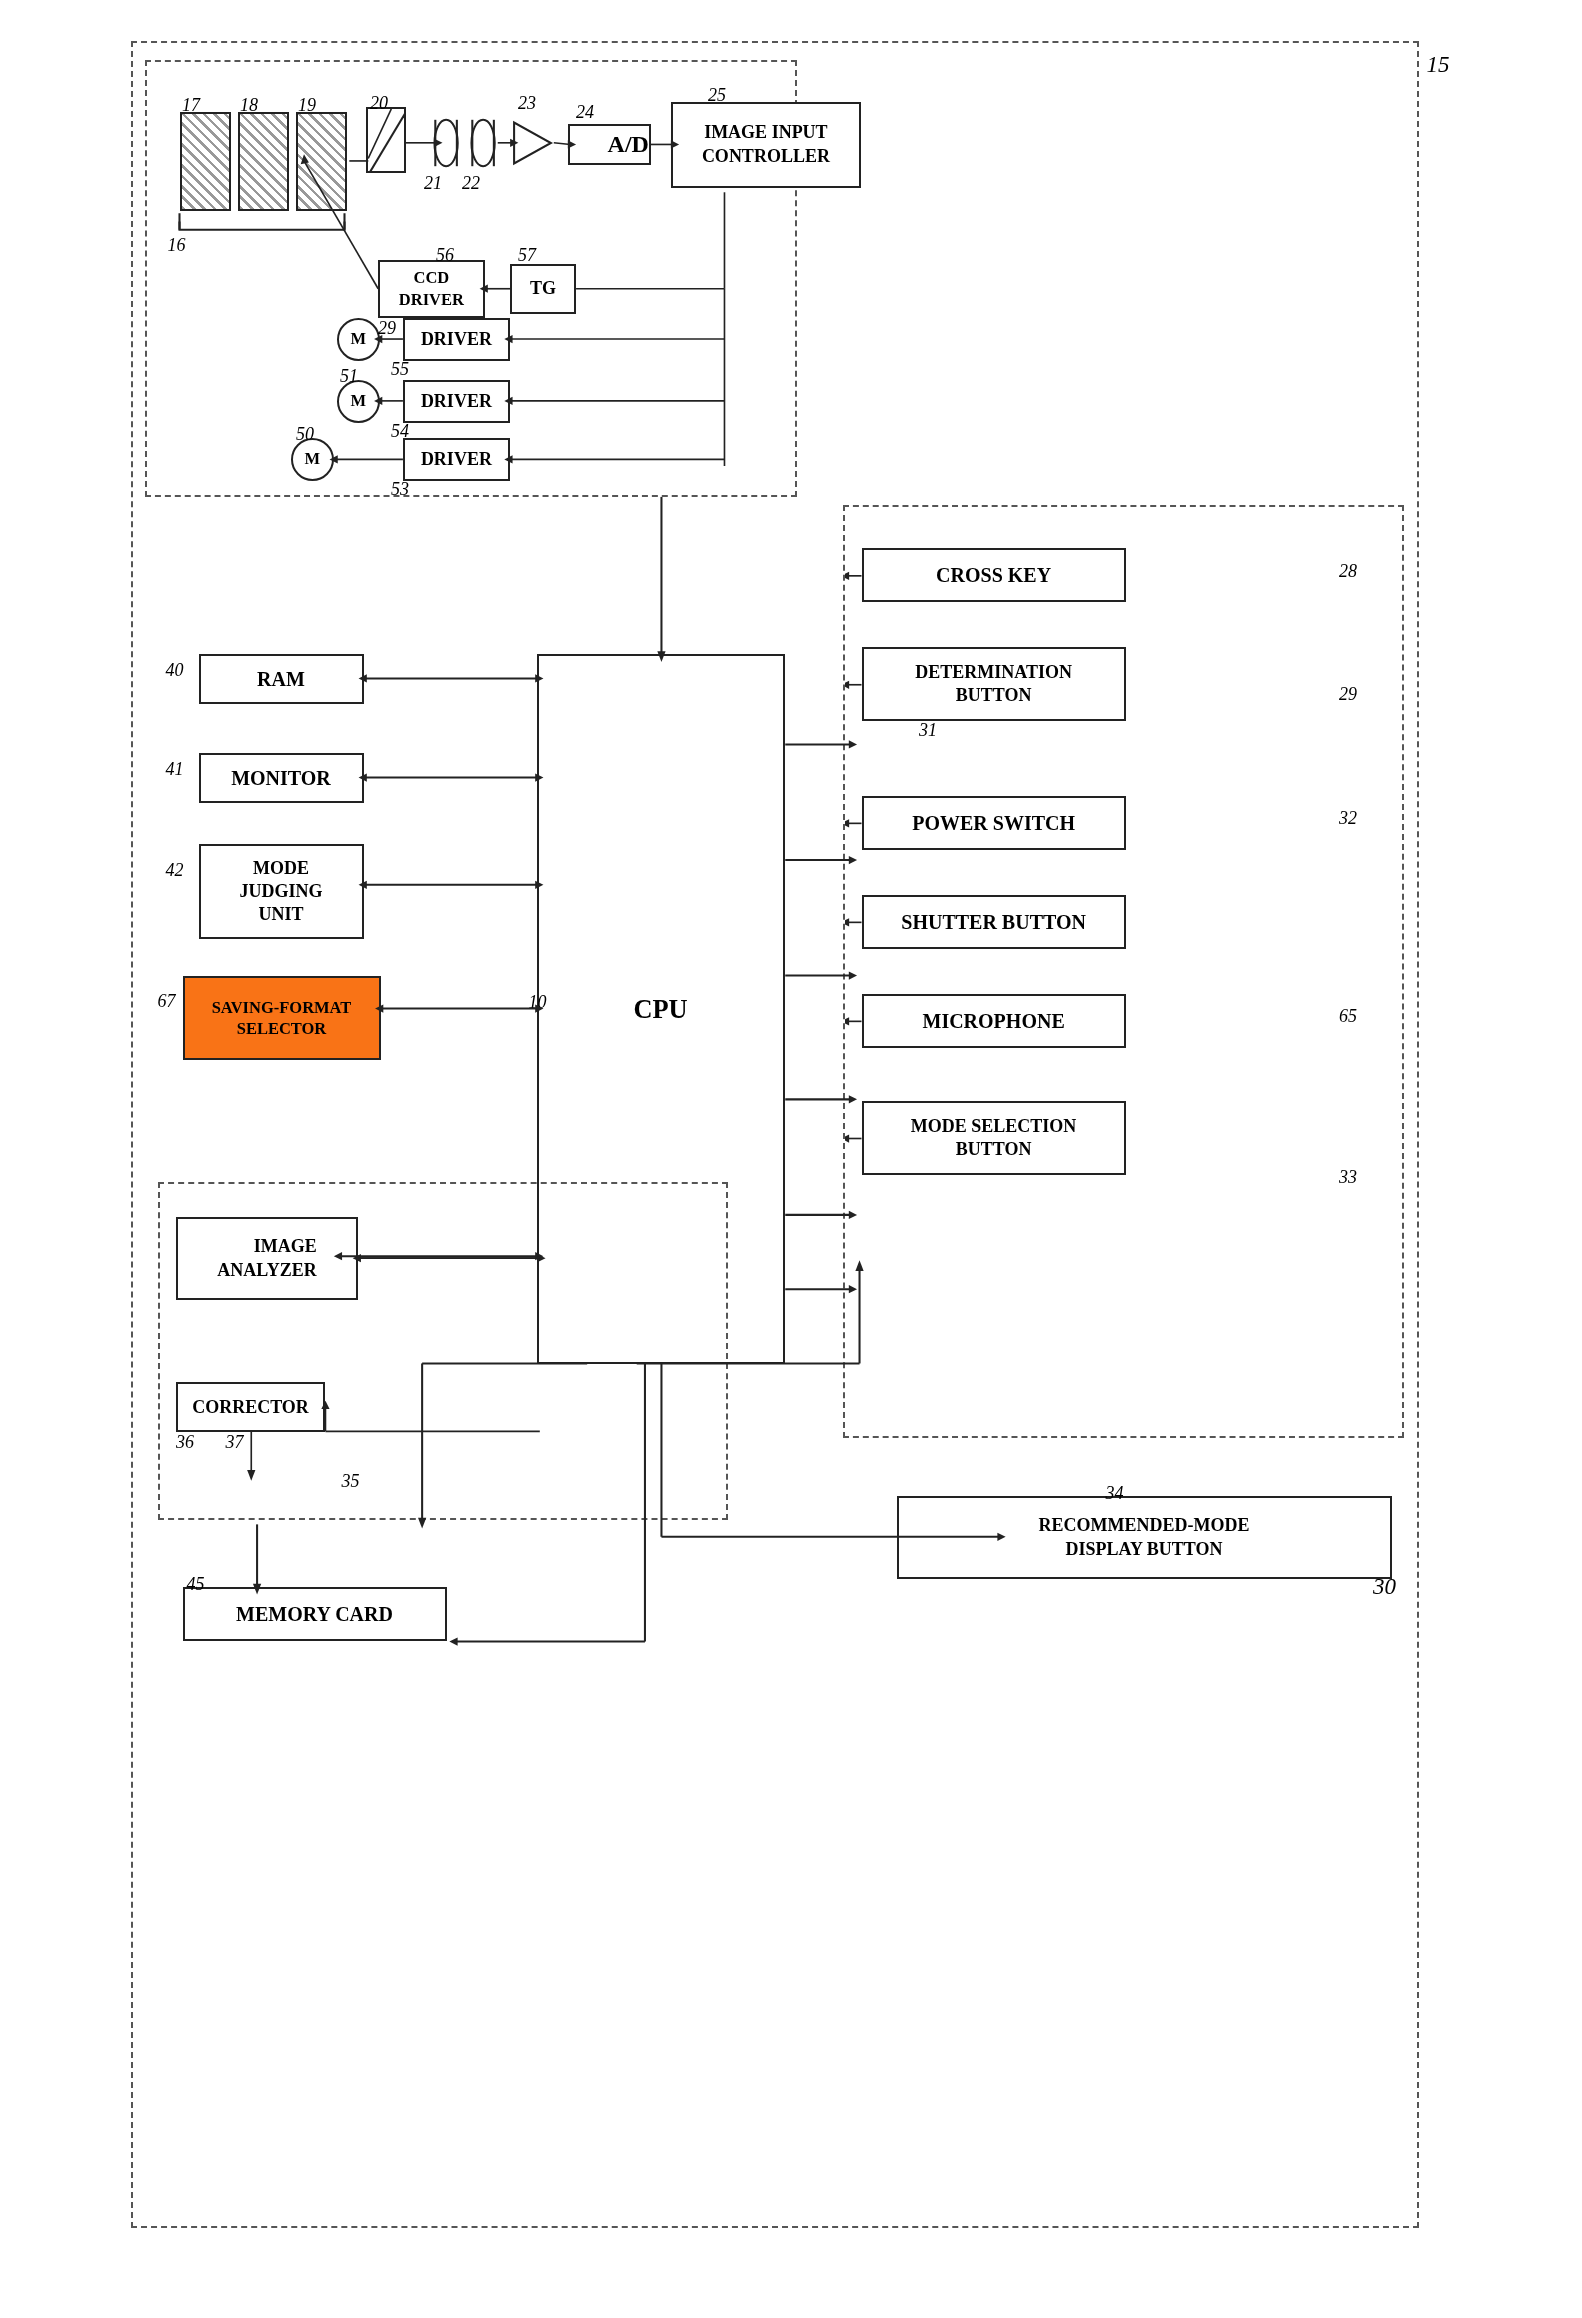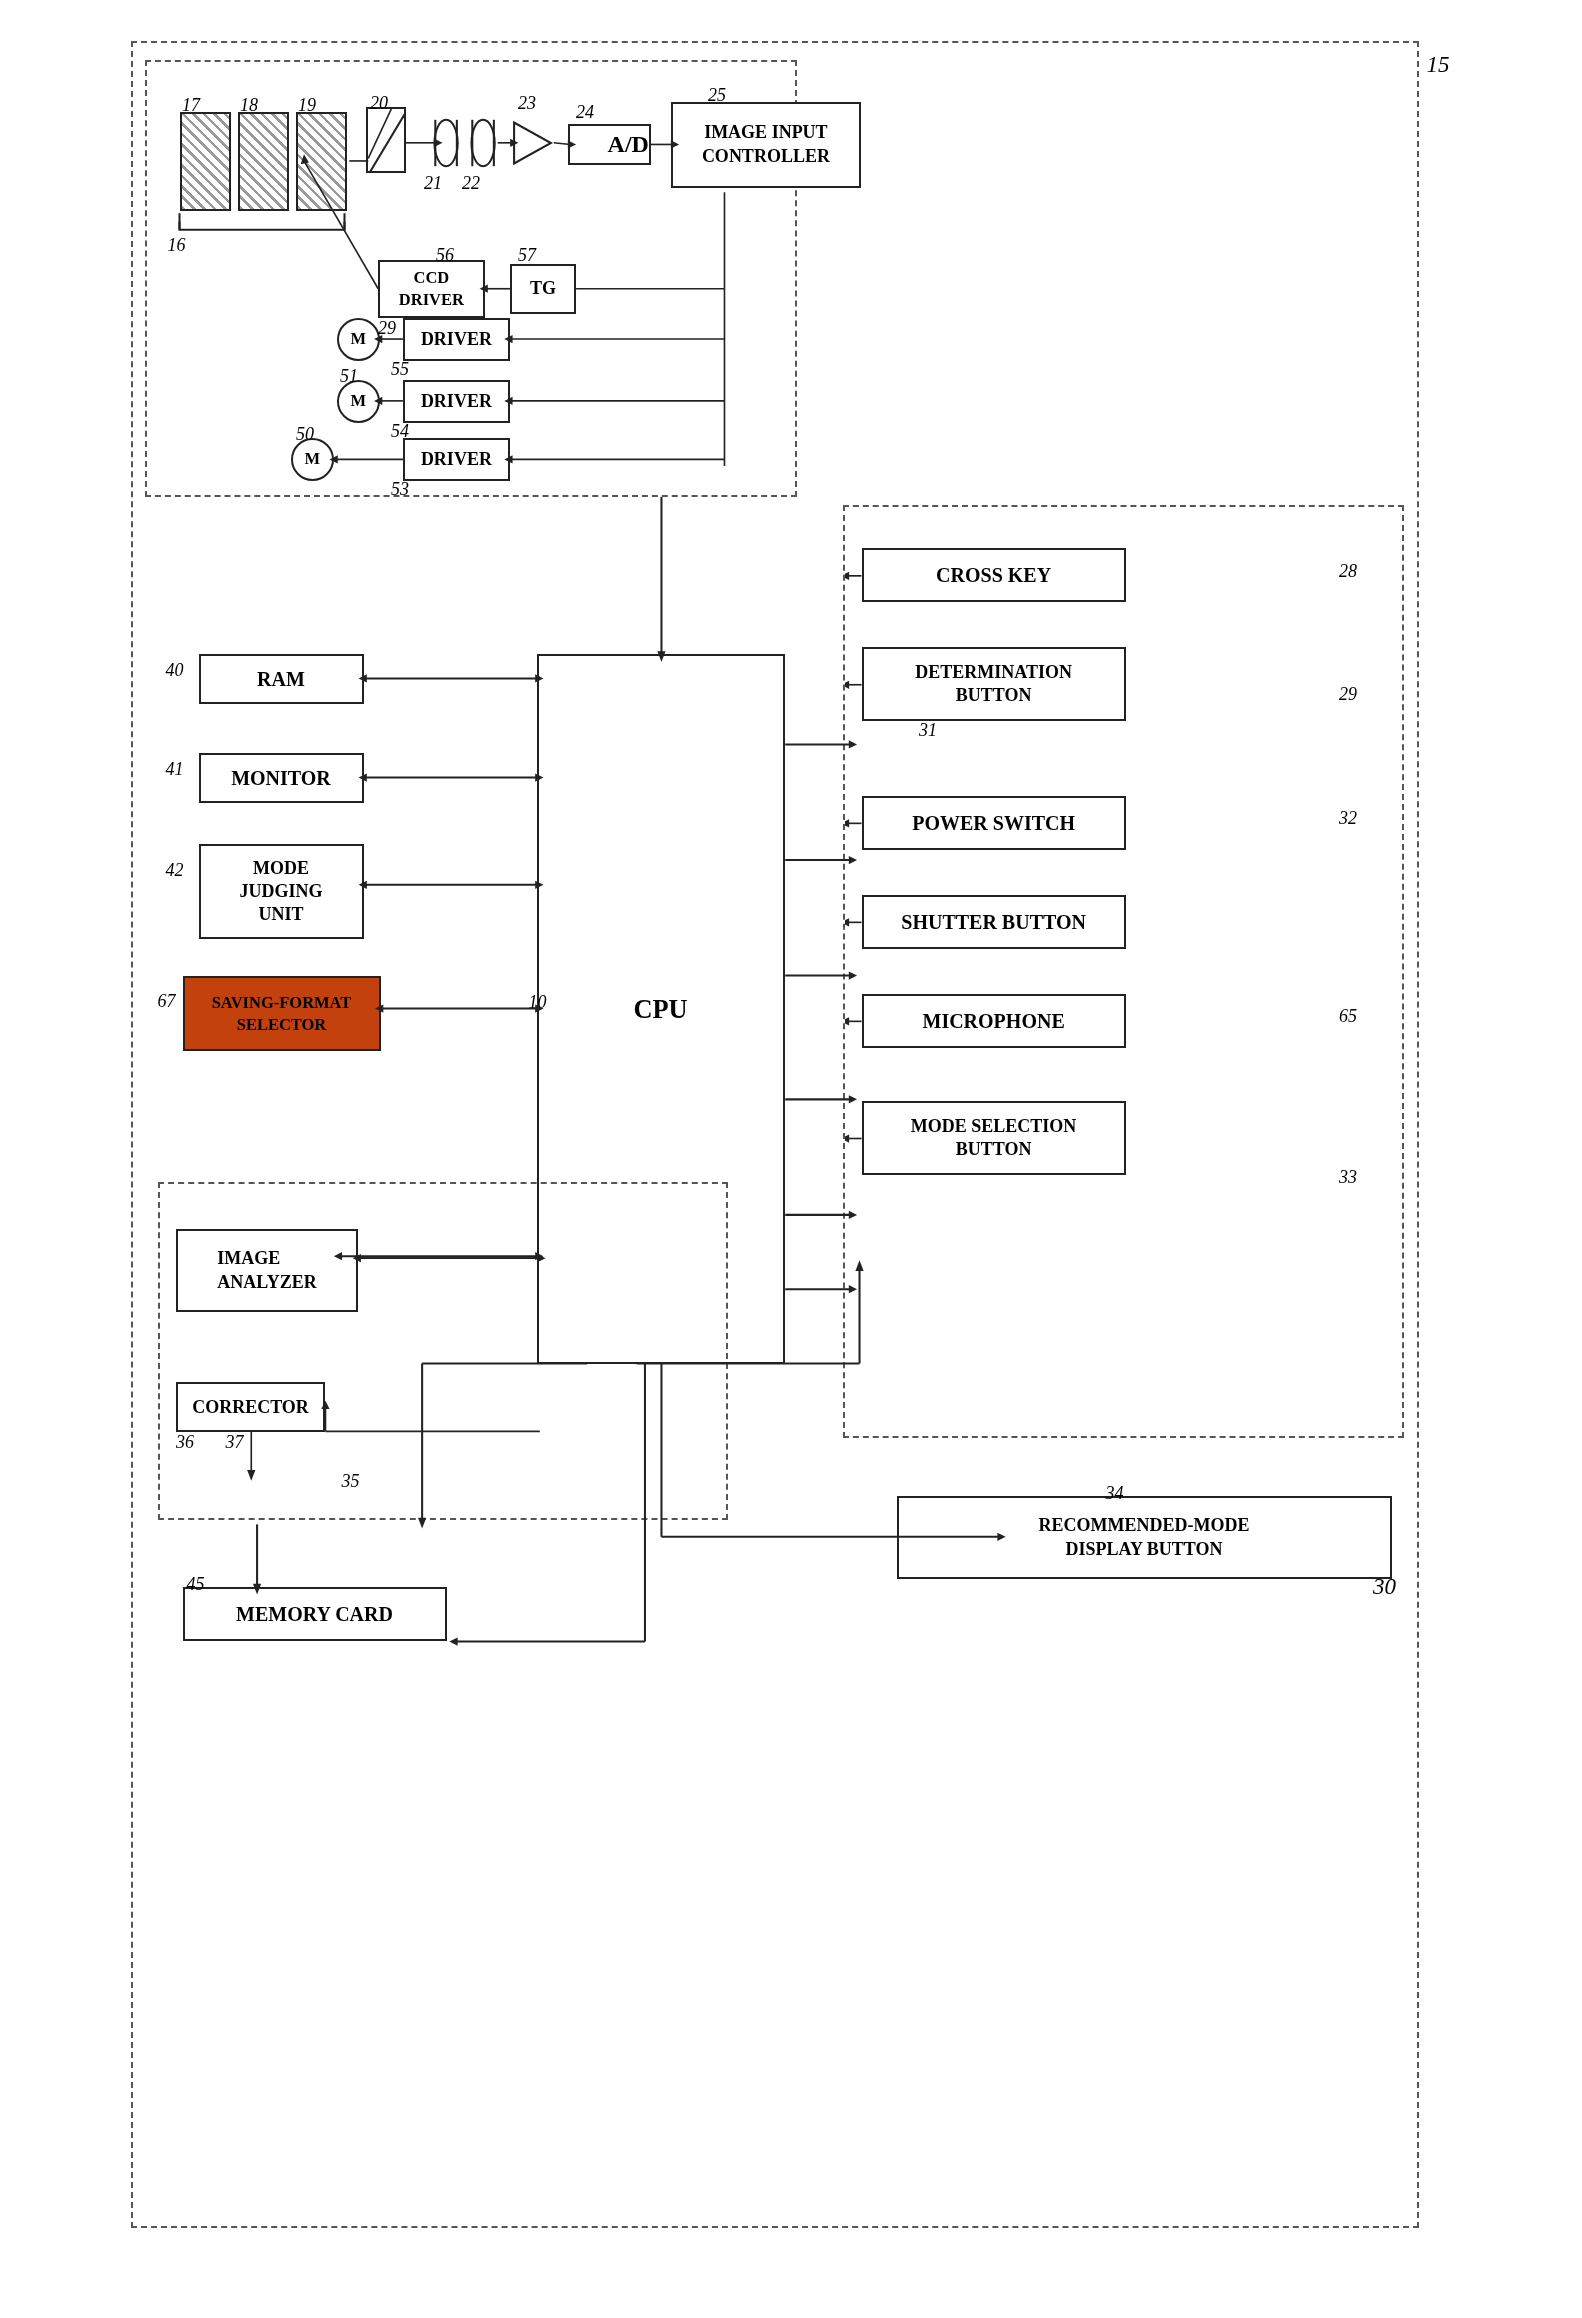--- a/index.html
+++ b/index.html
@@ -196,29 +196,29 @@
     </div>
     <span style="position:absolute;left:33px;top:716px;font-size:18px;font-style:italic;">41</span>
 
     <div style="position:absolute;left:66px;top:801px;width:165px;height:95px;border:2.1px solid #222;display:flex;align-items:center;justify-content:center;font-size:18px;font-weight:bold;text-align:center;line-height:1.3;background:#fff;">
       <span style="white-space:pre-line;">MODE
 JUDGING
 UNIT</span>
     </div>
     <span style="position:absolute;left:33px;top:817px;font-size:18px;font-style:italic;">42</span>
 
-    <div style="position:absolute;left:50px;top:933px;width:198px;height:75px;border:2.1px solid #222;display:flex;align-items:center;justify-content:center;font-size:16.5px;font-weight:bold;text-align:center;line-height:1.3;background:#c2410c;">
+    <div style="position:absolute;left:50px;top:933px;width:198px;height:84px;border:2.1px solid #222;display:flex;align-items:center;justify-content:center;font-size:16.5px;font-weight:bold;text-align:center;line-height:1.3;background:#f97316;">
       <span style="white-space:pre-line;">SAVING-FORMAT
 SELECTOR</span>
     </div>
     <span style="position:absolute;left:25px;top:948px;font-size:18px;font-style:italic;">67</span>
 
     <div style="position:absolute;border:2.1px dashed #555;left:25px;top:1139px;width:570px;height:338px;">
 
-      <div style="position:absolute;left:16.5px;top:33px;width:182px;height:83px;border:2.1px solid #222;display:flex;align-items:center;justify-content:center;font-size:18px;font-weight:bold;text-align:left;line-height:1.3;background:#fff;margin-top:12px;">
+      <div style="position:absolute;left:16.5px;top:33px;width:182px;height:83px;border:2.1px solid #222;display:flex;align-items:center;justify-content:center;font-size:18px;font-weight:bold;text-align:right;line-height:1.3;background:#fff;">
         <span style="white-space:pre-line;">IMAGE
 ANALYZER</span>
       </div>
 
       <div style="position:absolute;left:16.5px;top:198px;width:149px;height:50px;border:2.1px solid #222;display:flex;align-items:center;justify-content:center;font-size:18px;font-weight:bold;background:#fff;">
         <span>CORRECTOR</span>
       </div>
       <span style="position:absolute;left:16.5px;top:248px;font-size:18px;font-style:italic;">36</span>
       <span style="position:absolute;left:66px;top:248px;font-size:18px;font-style:italic;">37</span>
       <span style="position:absolute;left:182px;top:287px;font-size:18px;font-style:italic;">35</span>

